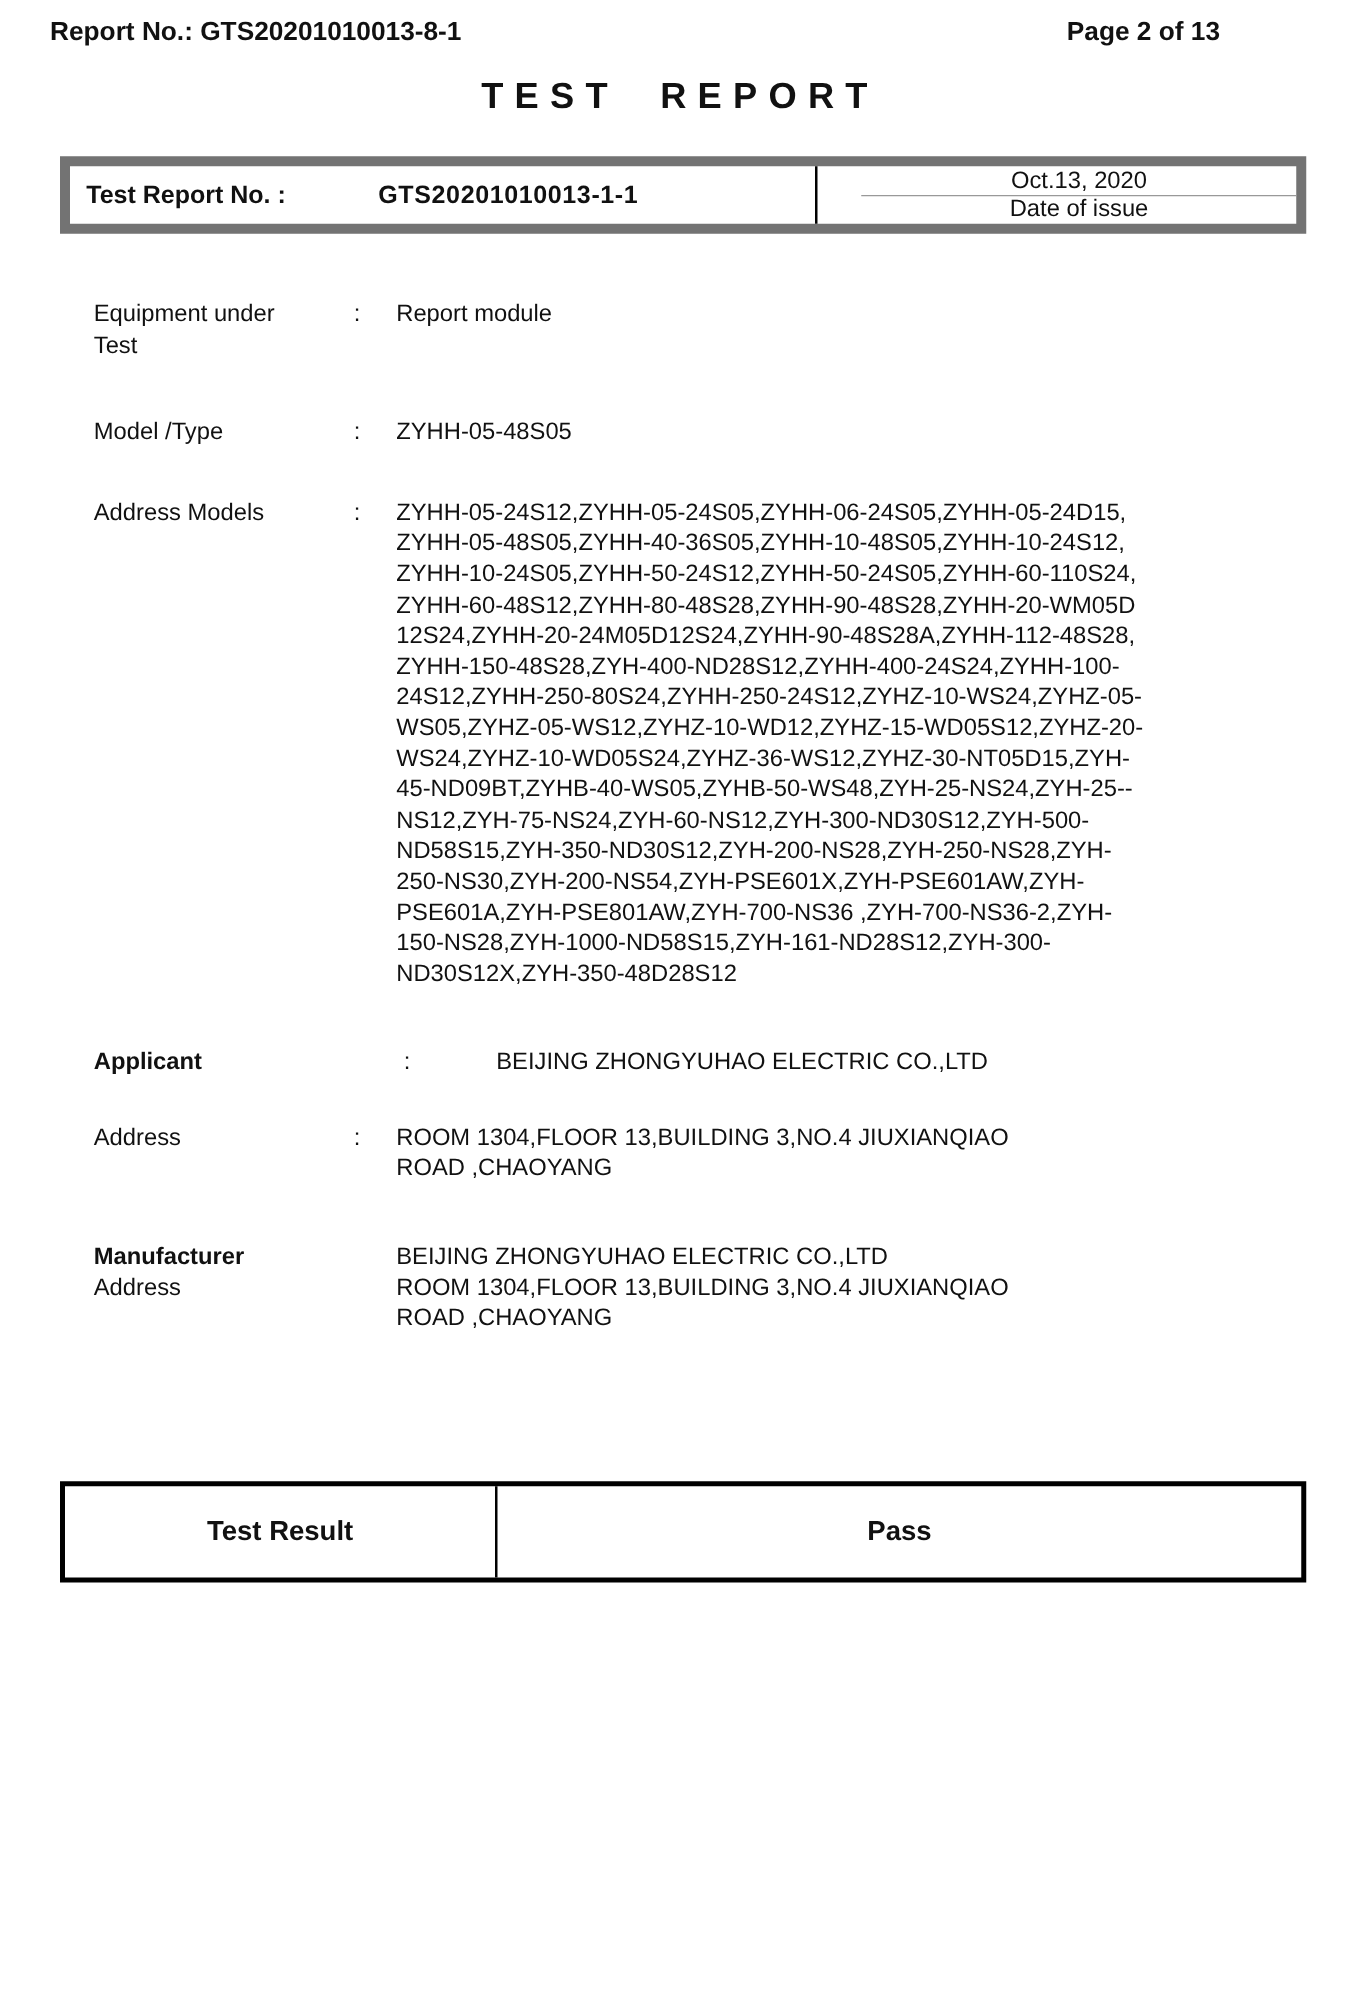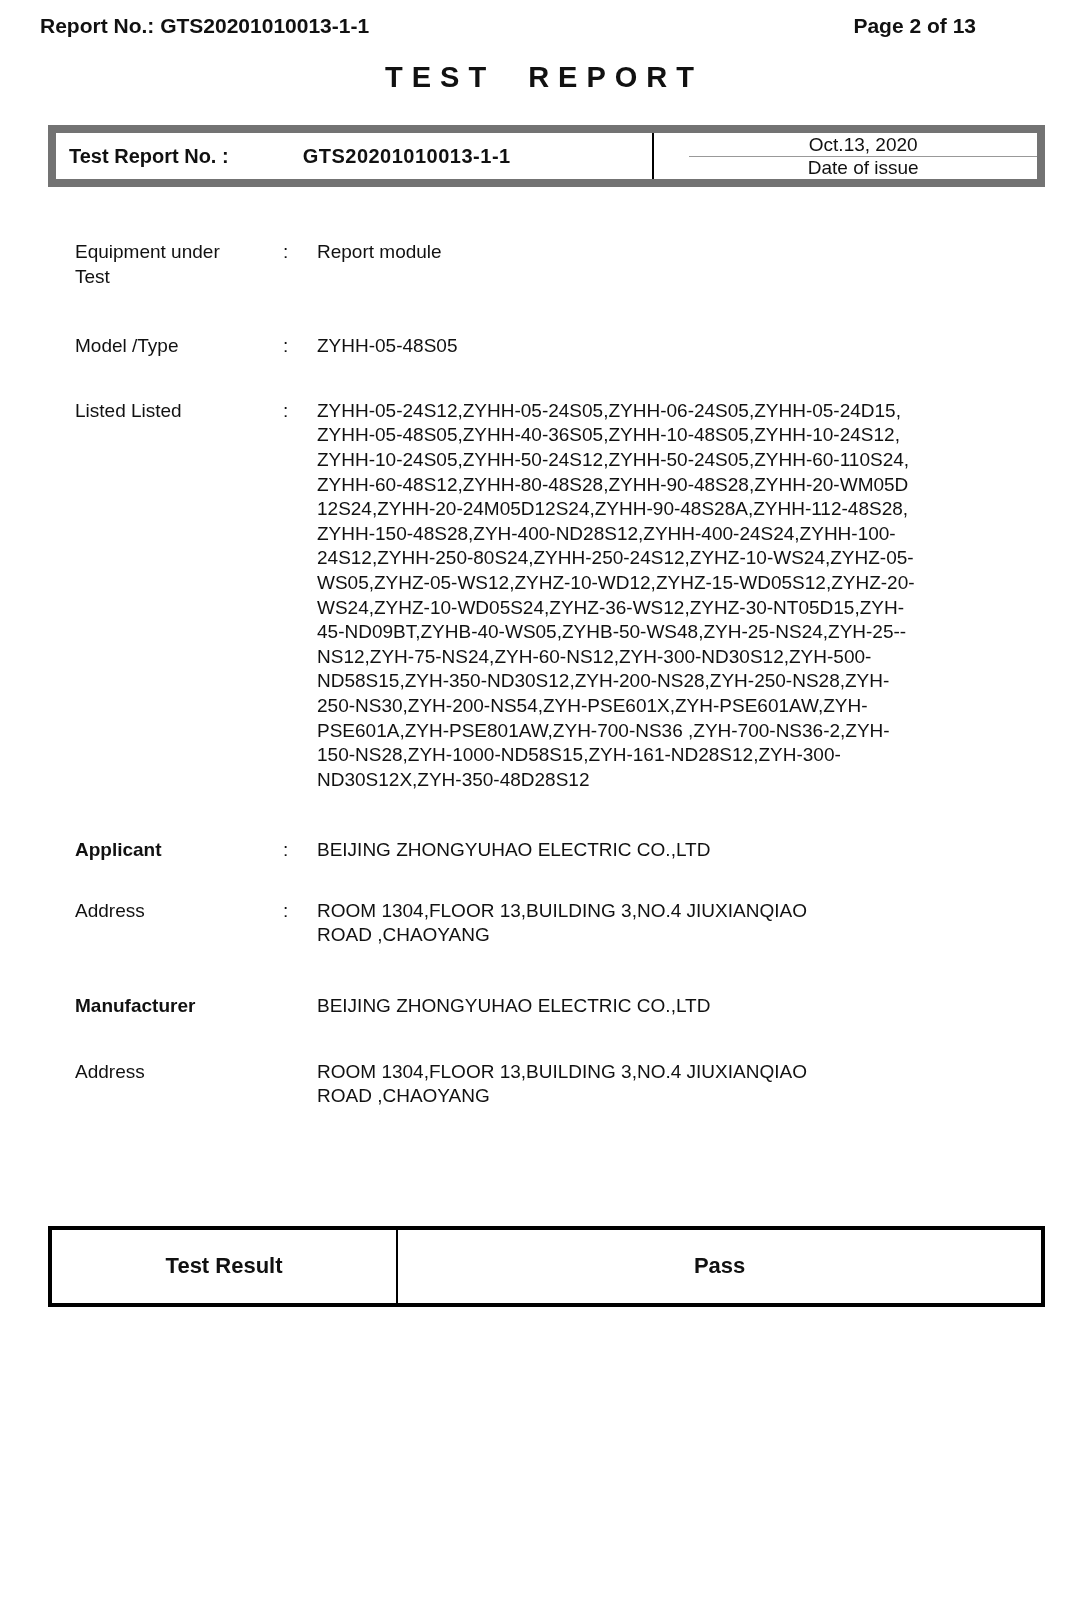--- a/index.html
+++ b/index.html
@@ -71,23 +71,23 @@
     display: grid;
     grid-template-columns: 208px 34px 1fr;
     align-items: start;
     line-height: 24.6px;
   }
   .field-row .f-label, .field-row .f-value { white-space: pre-line; }
   .field-row .f-label.bold { font-weight: bold; }
   .row-equipment { margin-bottom: 45px; }
   .row-model     { margin-bottom: 40px; }
   .row-models    { margin-bottom: 46px; }
-  .row-applicant { margin-bottom: 36px; }
+  .row-applicant { margin-bottom: 36px; gap: 40px; }
   .row-address1  { margin-bottom: 46px; }
-  .row-manufacturer { margin-bottom: 41px; }
+  .row-manufacturer { }
   .row-address2  { margin-bottom: 0; }
   
   .result-table {
     margin: 117px 0 0 48px;
     width: 997px;
     height: 81px;
     border: 4px solid #000;
     display: flex;
     font-weight: bold;
     font-size: 22px;
@@ -108,21 +108,21 @@
     line-height: 29px;
   }
   .footer .f2 { text-align: justify; }
 </style>
 </head>
 <body>
 
 <div class="page">
 
   <div class="page-header">
-    <span>Report No.: GTS20201010013-1-1</span>
+    <span>Report No.: GTS20201010013-8-1</span>
     <span>Page 2 of 13</span>
   </div>
 
   <div class="doc-title">TEST REPORT</div>
 
   <div class="report-table">
     <div class="cell-left">
       <span class="rt-label">Test Report No. :</span>
       <span class="rt-number">GTS20201010013-1-1</span>
     </div>
@@ -141,21 +141,21 @@
       <span class="f-value">Report module</span>
     </div>
 
     <div class="field-row row-model">
       <span class="f-label">Model /Type</span>
       <span class="f-colon">:</span>
       <span class="f-value">ZYHH-05-48S05</span>
     </div>
 
     <div class="field-row row-models">
-      <span class="f-label">Listed Listed</span>
+      <span class="f-label">Address Models</span>
       <span class="f-colon">:</span>
       <span class="f-value">ZYHH-05-24S12,ZYHH-05-24S05,ZYHH-06-24S05,ZYHH-05-24D15,
 ZYHH-05-48S05,ZYHH-40-36S05,ZYHH-10-48S05,ZYHH-10-24S12,
 ZYHH-10-24S05,ZYHH-50-24S12,ZYHH-50-24S05,ZYHH-60-110S24,
 ZYHH-60-48S12,ZYHH-80-48S28,ZYHH-90-48S28,ZYHH-20-WM05D
 12S24,ZYHH-20-24M05D12S24,ZYHH-90-48S28A,ZYHH-112-48S28,
 ZYHH-150-48S28,ZYH-400-ND28S12,ZYHH-400-24S24,ZYHH-100-
 24S12,ZYHH-250-80S24,ZYHH-250-24S12,ZYHZ-10-WS24,ZYHZ-05-
 WS05,ZYHZ-05-WS12,ZYHZ-10-WD12,ZYHZ-15-WD05S12,ZYHZ-20-
 WS24,ZYHZ-10-WD05S24,ZYHZ-36-WS12,ZYHZ-30-NT05D15,ZYH-

